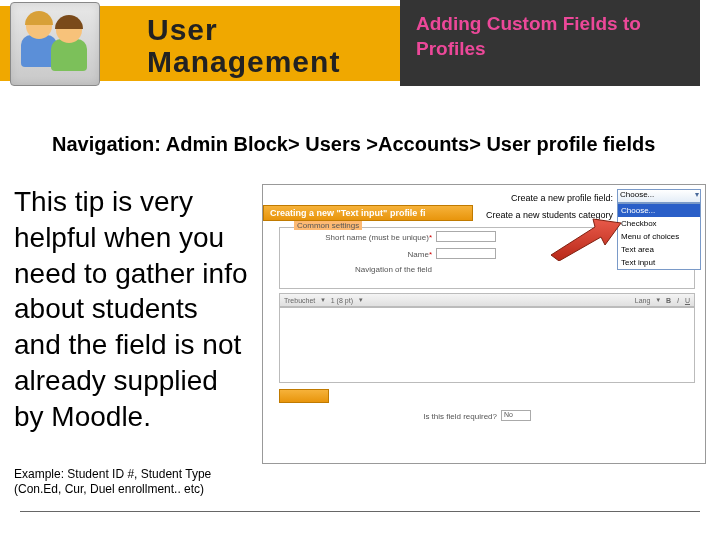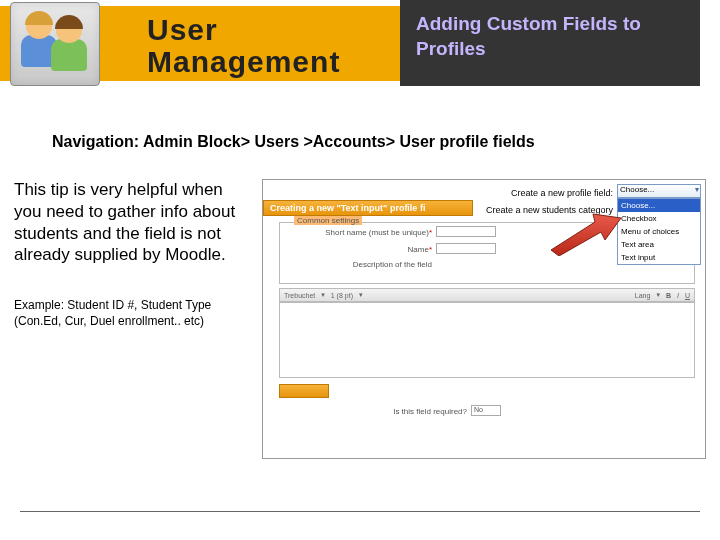--- a/index.html
+++ b/index.html
@@ -59,42 +59,42 @@
   }
   .dark-box {
     position: absolute;
     left: 400px; top: 0;
     width: 300px;
     height: 86px;
     background: #343434;
     padding: 12px 16px;
   }
   .dark-box-text {
-    color: #c4b5fd;
+    color: #ec4899;
     font-size: 19px;
     font-weight: bold;
     line-height: 1.3;
   }
   .nav-line {
     margin: 38px 0 0 52px;
-    font-size: 16px;
+    font-size: 20px;
     font-weight: bold;
     color: #000;
   }
   .content-row {
     display: flex;
     margin-top: 28px;
     padding: 0 14px;
   }
   .left-col {
     width: 248px;
     padding-right: 12px;
   }
   .tip-text {
-    font-size: 17px;
+    font-size: 28px;
     line-height: 1.28;
     color: #000;
   }
   .example-text {
     margin-top: 32px;
     font-size: 12px;
     line-height: 1.3;
     color: #000;
   }
   .mockup {
@@ -197,21 +197,21 @@
   }
   .m-lower-band {
     position:absolute;
     left:16px; top:204px;
     height:14px; width:50px;
     background:linear-gradient(#f6b23a,#e8950c);
     border:1px solid #c07a00;
   }
   .m-lower-rows {
     position:absolute;
-    left:42px; top:222px; right:10px;
+    left:72px; top:222px; right:10px;
   }
   .m-lower-rows .m-formrow .fl { width:160px; }
   .m-lower-rows .m-formrow .fi { width:30px; }
   .arrow {
     position:absolute;
     right:84px; top:30px;
     z-index:20;
   }
   .hr {
     position:absolute;
@@ -290,21 +290,21 @@
       <div class="m-legend">Common settings</div>
       <div class="m-formrow">
         <span class="fl"><span>Short name (must be unique)</span><span class="m-star">*</span></span>
         <div class="fi"></div>
       </div>
       <div class="m-formrow">
         <span class="fl"><span>Name</span><span class="m-star">*</span></span>
         <div class="fi"></div>
       </div>
       <div class="m-formrow">
-        <span class="fl">Description of the field</span>
+        <span class="fl">Navigation of the field</span>
       </div>
     </div>
 
     <div class="m-editor-bar">
       <span>Trebuchet</span>
       <span>▾</span>
       <span>1 (8 pt)</span>
       <span>▾</span>
       <span style="flex:1"></span>
       <span>Lang</span>

